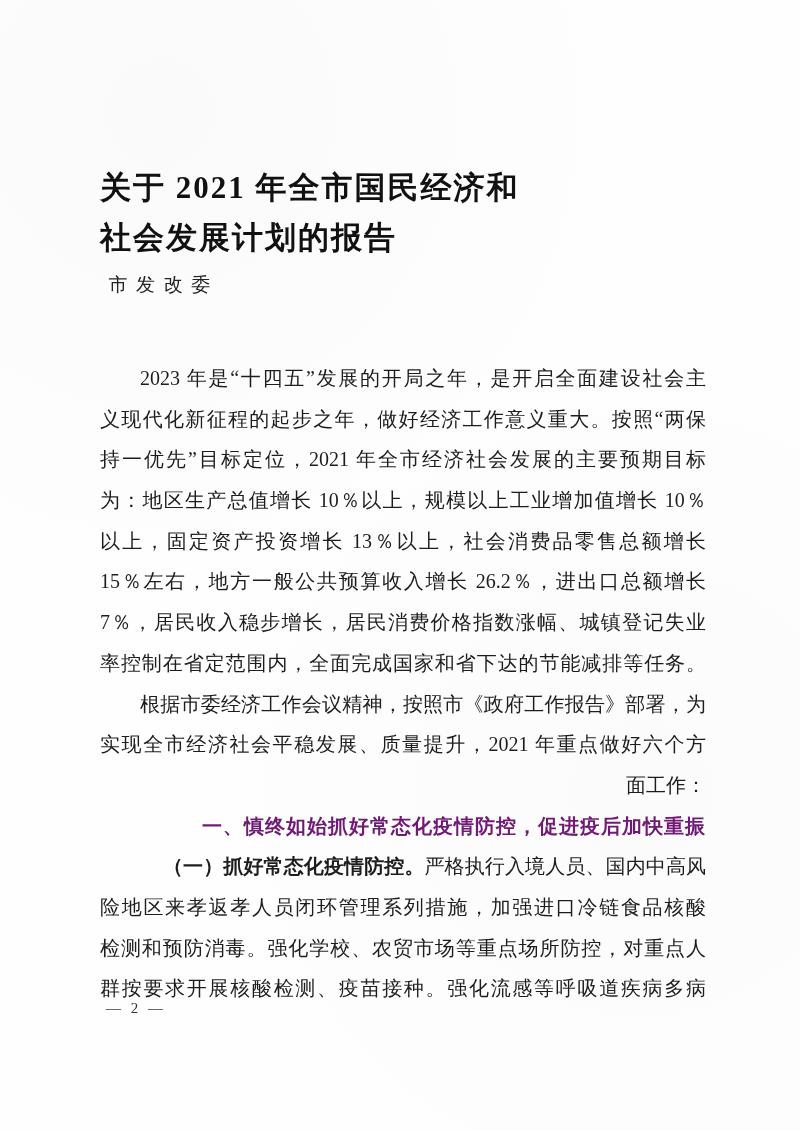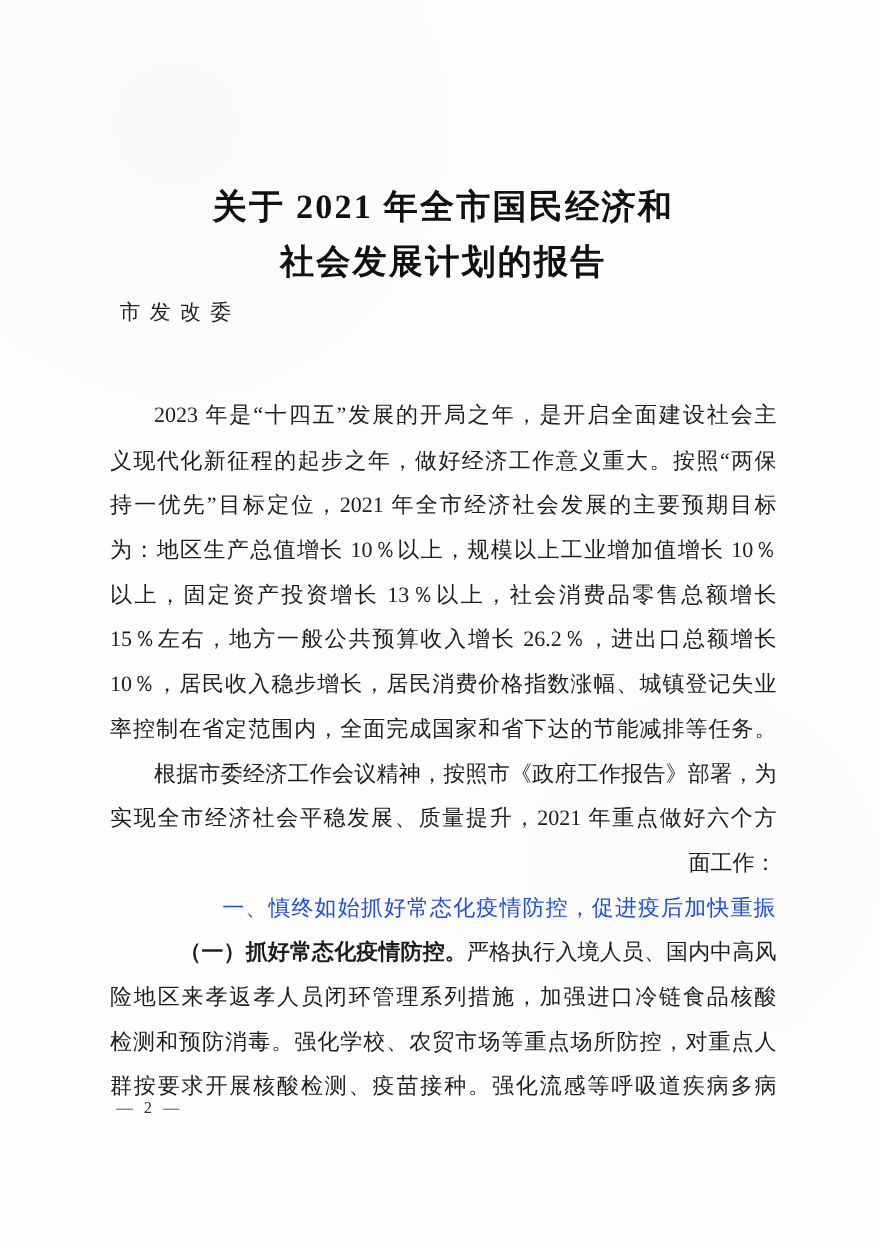--- a/index.html
+++ b/index.html
@@ -24,21 +24,21 @@
     background:
       radial-gradient(circle at 20% 10%, rgba(0,0,0,0.015), transparent 40%),
       radial-gradient(circle at 80% 70%, rgba(0,0,0,0.012), transparent 45%);
     pointer-events: none;
   }
   .title-block {
     position: absolute;
     top: 163px;
     left: 100px;
     width: 606px;
-    text-align: center;
+    text-align: left;
   }
   .title-line {
     font-size: 31px;
     font-weight: 700;
     line-height: 50px;
     letter-spacing: 2px;
     color: #111;
   }
   .subtitle {
     position: absolute;
@@ -68,22 +68,22 @@
   .line.justify {
     text-align: justify;
     text-align-last: justify;
     text-justify: inter-character;
   }
   .line.indent {
     text-indent: 40px;
   }
   .line.heading {
     font-family: "Liberation Sans", "DejaVu Sans", sans-serif;
-    font-weight: 400;
-    color: #1d4ed8;
+    font-weight: 700;
+    color: #701a75;
     letter-spacing: 1px;
   }
   .line b {
     font-weight: 700;
     margin-left: 23px;
   }
   .footer {
     position: absolute;
     top: 998px;
     left: 106px;
@@ -105,21 +105,21 @@
 
   <div class="subtitle">市发改委</div>
 
   <div class="body-block">
       <div class="line justify indent">2023 年是“十四五”发展的开局之年，是开启全面建设社会主</div>
       <div class="line justify">义现代化新征程的起步之年，做好经济工作意义重大。按照“两保</div>
       <div class="line justify">持一优先”目标定位，2021 年全市经济社会发展的主要预期目标</div>
       <div class="line justify">为：地区生产总值增长 10％以上，规模以上工业增加值增长 10％</div>
       <div class="line justify">以上，固定资产投资增长 13％以上，社会消费品零售总额增长</div>
       <div class="line justify">15％左右，地方一般公共预算收入增长 26.2％，进出口总额增长</div>
-      <div class="line justify">10％，居民收入稳步增长，居民消费价格指数涨幅、城镇登记失业</div>
+      <div class="line justify">7％，居民收入稳步增长，居民消费价格指数涨幅、城镇登记失业</div>
       <div class="line justify">率控制在省定范围内，全面完成国家和省下达的节能减排等任务。</div>
       <div class="line justify indent">根据市委经济工作会议精神，按照市《政府工作报告》部署，为</div>
       <div class="line justify">实现全市经济社会平稳发展、质量提升，2021 年重点做好六个方</div>
       <div class="line">面工作：</div>
       <div class="line indent heading">一、慎终如始抓好常态化疫情防控，促进疫后加快重振</div>
       <div class="line justify indent"><b>（一）抓好常态化疫情防控。</b>严格执行入境人员、国内中高风</div>
       <div class="line justify">险地区来孝返孝人员闭环管理系列措施，加强进口冷链食品核酸</div>
       <div class="line justify">检测和预防消毒。强化学校、农贸市场等重点场所防控，对重点人</div>
       <div class="line justify">群按要求开展核酸检测、疫苗接种。强化流感等呼吸道疾病多病</div>
     </div>

